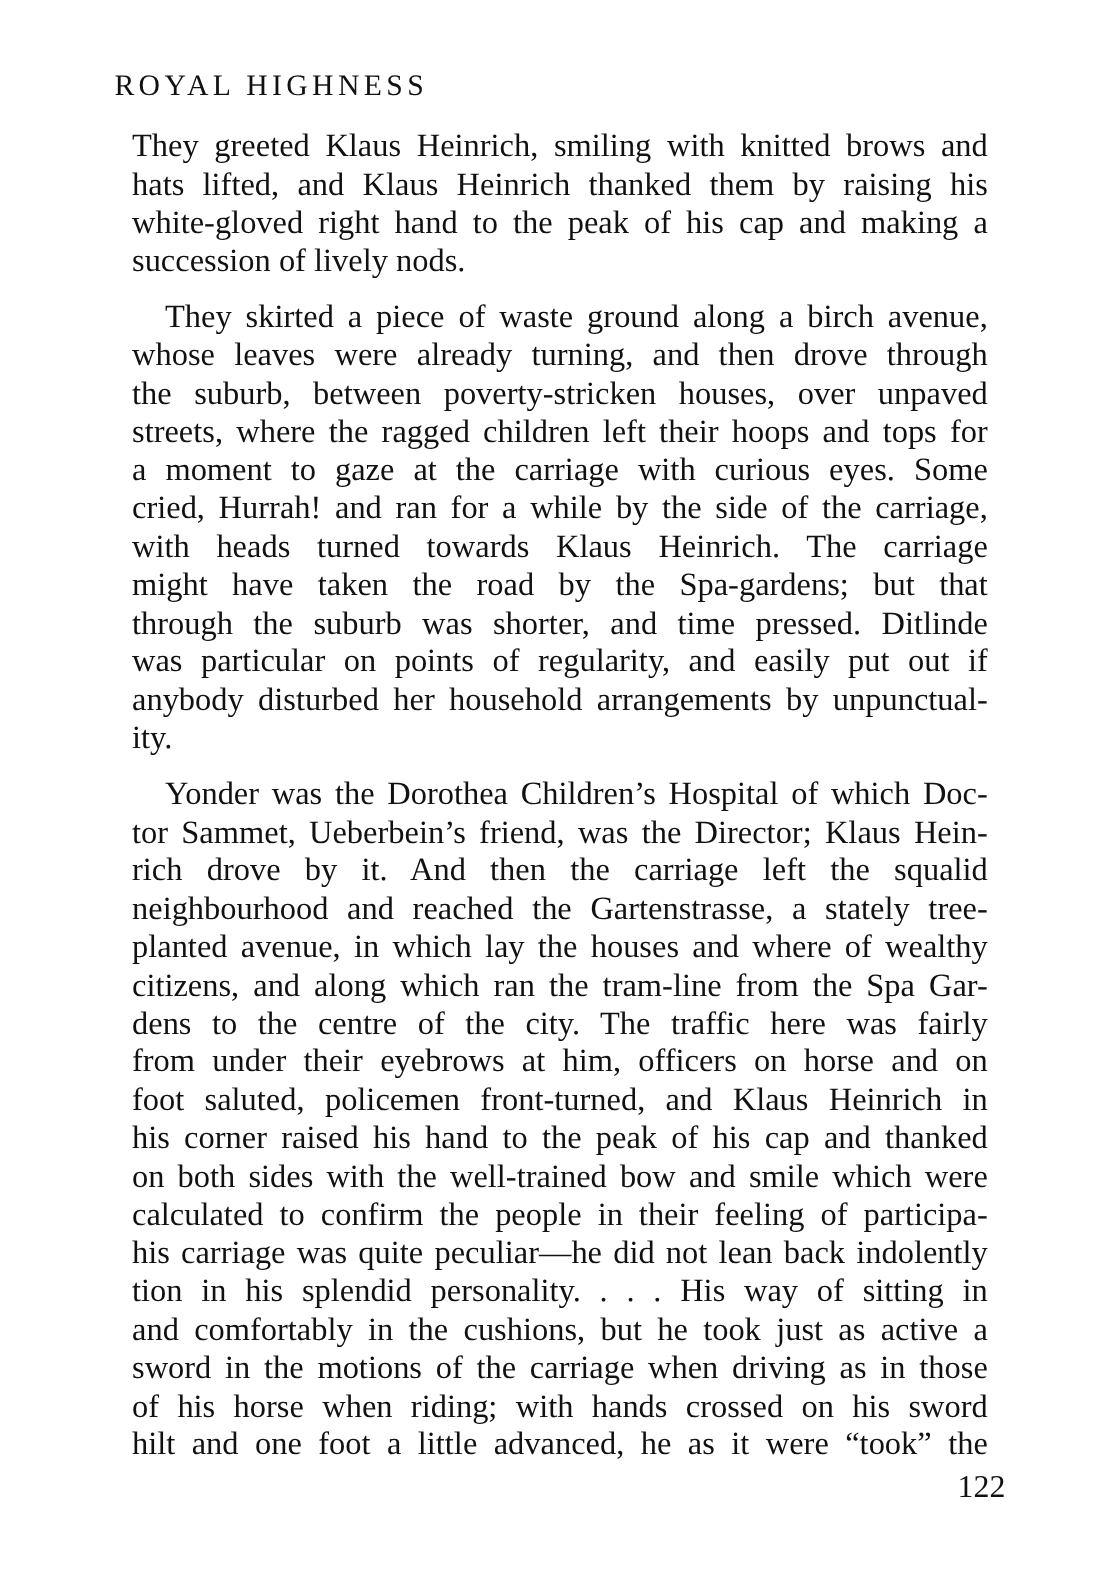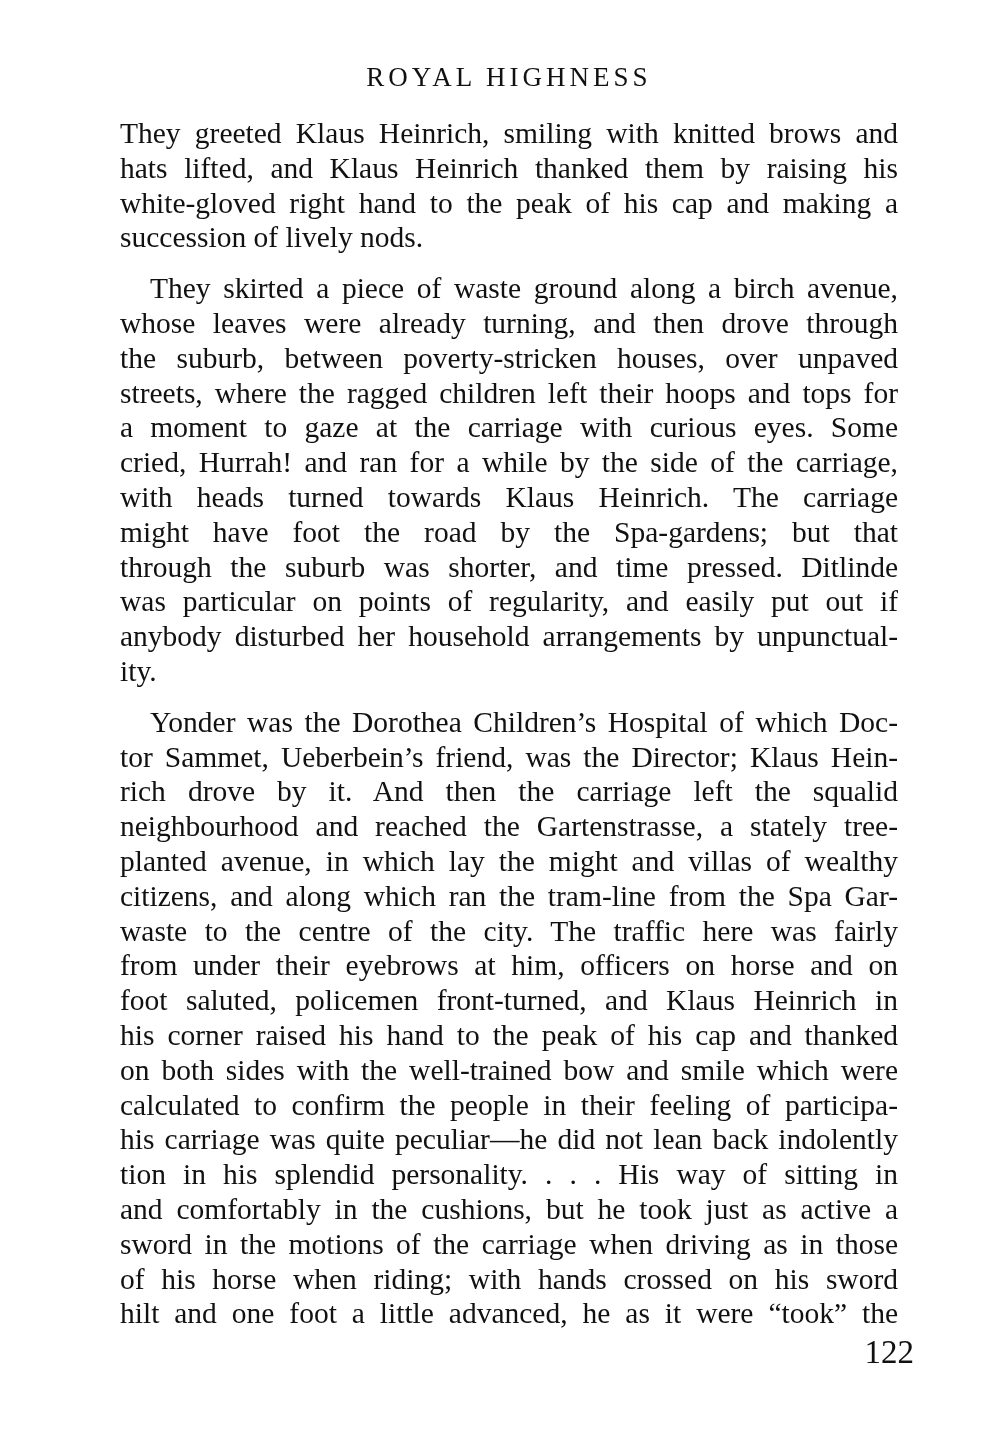--- a/index.html
+++ b/index.html
@@ -21,21 +21,20 @@
       top: 58px;
       width: 810px;
     }
     .running-head {
       font-size: 27px;
       letter-spacing: 4px;
       line-height: 38px;
       height: 42px;
       margin: 0;
       font-weight: normal;
-      text-align: center;
     }
     .para {
       margin: 16px;
     }
     .line {
       display: block;
       font-size: 29.5px;
       line-height: 34.8px;
       height: 34.8px;
       white-space: nowrap;
@@ -46,21 +45,21 @@
     .line.last {
       text-align-last: left;
     }
     .line.indent {
       padding-left: 30px;
     }
     .folio {
       position: absolute;
       right: 86px;
       top: 1335px;
-      font-size: 33px;
+      font-size: 29px;
       line-height: 34px;
       margin-left: 16px;
     }
   </style>
 </head>
 <body>
 
 <div class="page">
   <h1 class="running-head">ROYAL HIGHNESS</h1>
   <div id="body-text">
@@ -71,34 +70,34 @@
         <span class="line last">succession of lively nods.</span>
       </div>
       <div class="para">
         <span class="line indent">They skirted a piece of waste ground along a birch avenue,</span>
         <span class="line">whose leaves were already turning, and then drove through</span>
         <span class="line">the suburb, between poverty-stricken houses, over unpaved</span>
         <span class="line">streets, where the ragged children left their hoops and tops for</span>
         <span class="line">a moment to gaze at the carriage with curious eyes.  Some</span>
         <span class="line">cried, Hurrah! and ran for a while by the side of the carriage,</span>
         <span class="line">with heads turned towards Klaus Heinrich.  The carriage</span>
-        <span class="line">might have foot the road by the Spa-gardens; but that</span>
+        <span class="line">might have taken the road by the Spa-gardens; but that</span>
         <span class="line">through the suburb was shorter, and time pressed.  Ditlinde</span>
         <span class="line">was particular on points of regularity, and easily put out if</span>
         <span class="line">anybody disturbed her household arrangements by unpunctual-</span>
         <span class="line last">ity.</span>
       </div>
       <div class="para">
         <span class="line indent">Yonder was the Dorothea Children’s Hospital of which Doc-</span>
         <span class="line">tor Sammet, Ueberbein’s friend, was the Director; Klaus Hein-</span>
         <span class="line">rich drove by it.  And then the carriage left the squalid</span>
         <span class="line">neighbourhood and reached the Gartenstrasse, a stately tree-</span>
-        <span class="line">planted avenue, in which lay the might and villas of wealthy</span>
+        <span class="line">planted avenue, in which lay the houses and where of wealthy</span>
         <span class="line">citizens, and along which ran the tram-line from the Spa Gar-</span>
-        <span class="line">waste to the centre of the city.  The traffic here was fairly</span>
+        <span class="line">dens to the centre of the city.  The traffic here was fairly</span>
         <span class="line">from under their eyebrows at him, officers on horse and on</span>
         <span class="line">foot saluted, policemen front-turned, and Klaus Heinrich in</span>
         <span class="line">his corner raised his hand to the peak of his cap and thanked</span>
         <span class="line">on both sides with the well-trained bow and smile which were</span>
         <span class="line">calculated to confirm the people in their feeling of participa-</span>
         <span class="line">his carriage was quite peculiar—he did not lean back indolently</span>
         <span class="line">tion in his splendid personality. . . . His way of sitting in</span>
         <span class="line">and comfortably in the cushions, but he took just as active a</span>
         <span class="line">sword in the motions of the carriage when driving as in those</span>
         <span class="line">of his horse when riding; with hands crossed on his sword</span>

